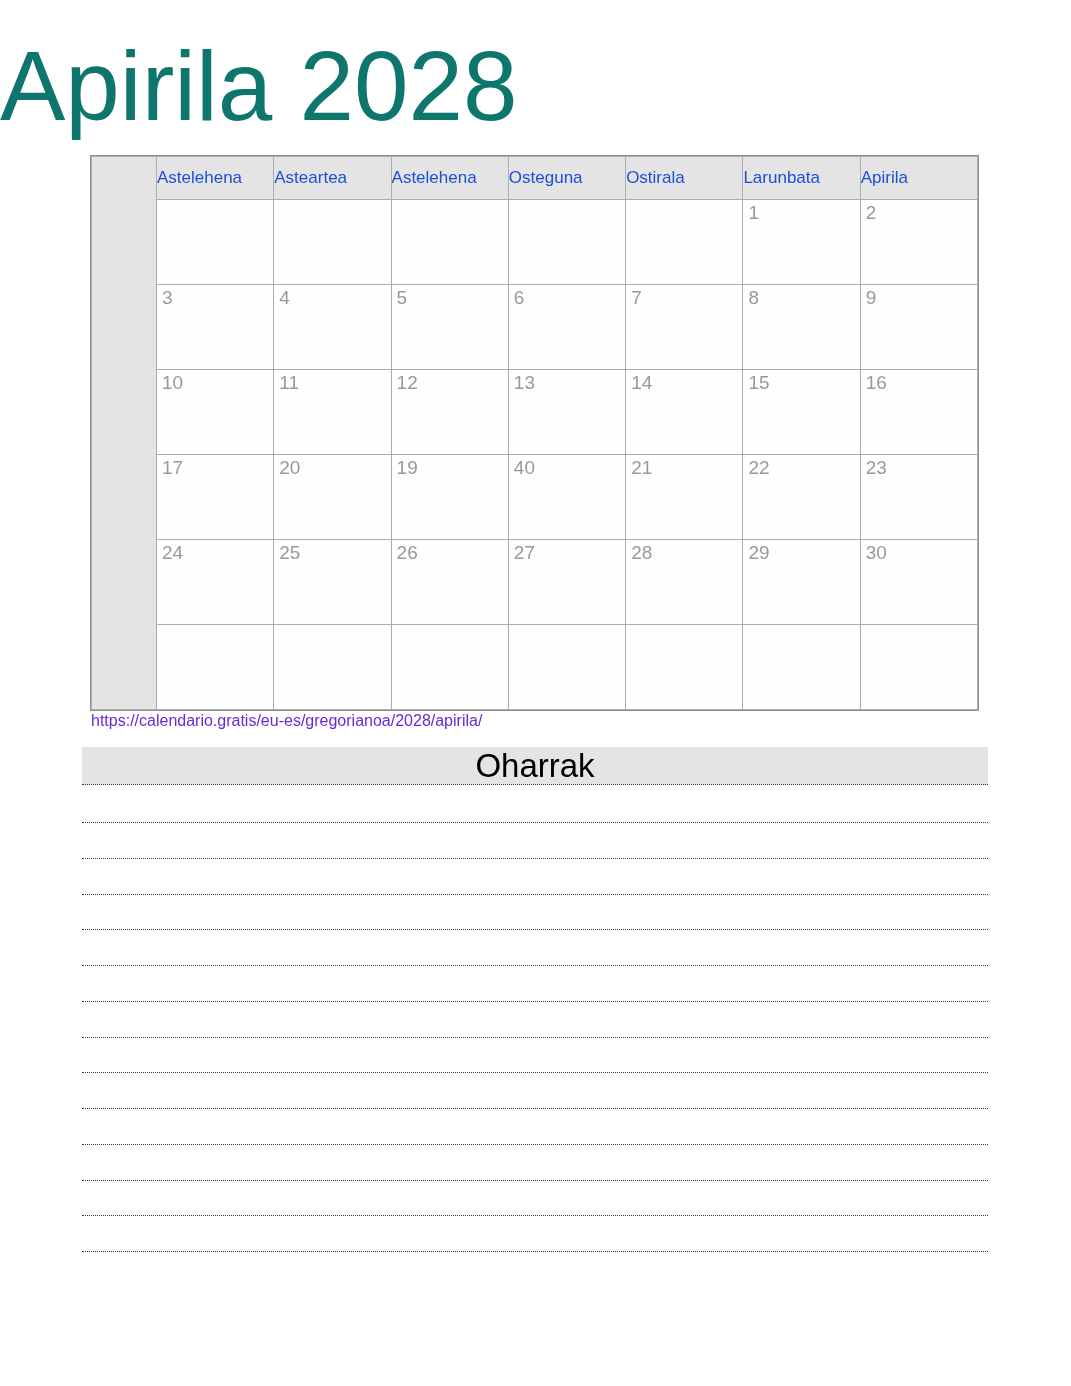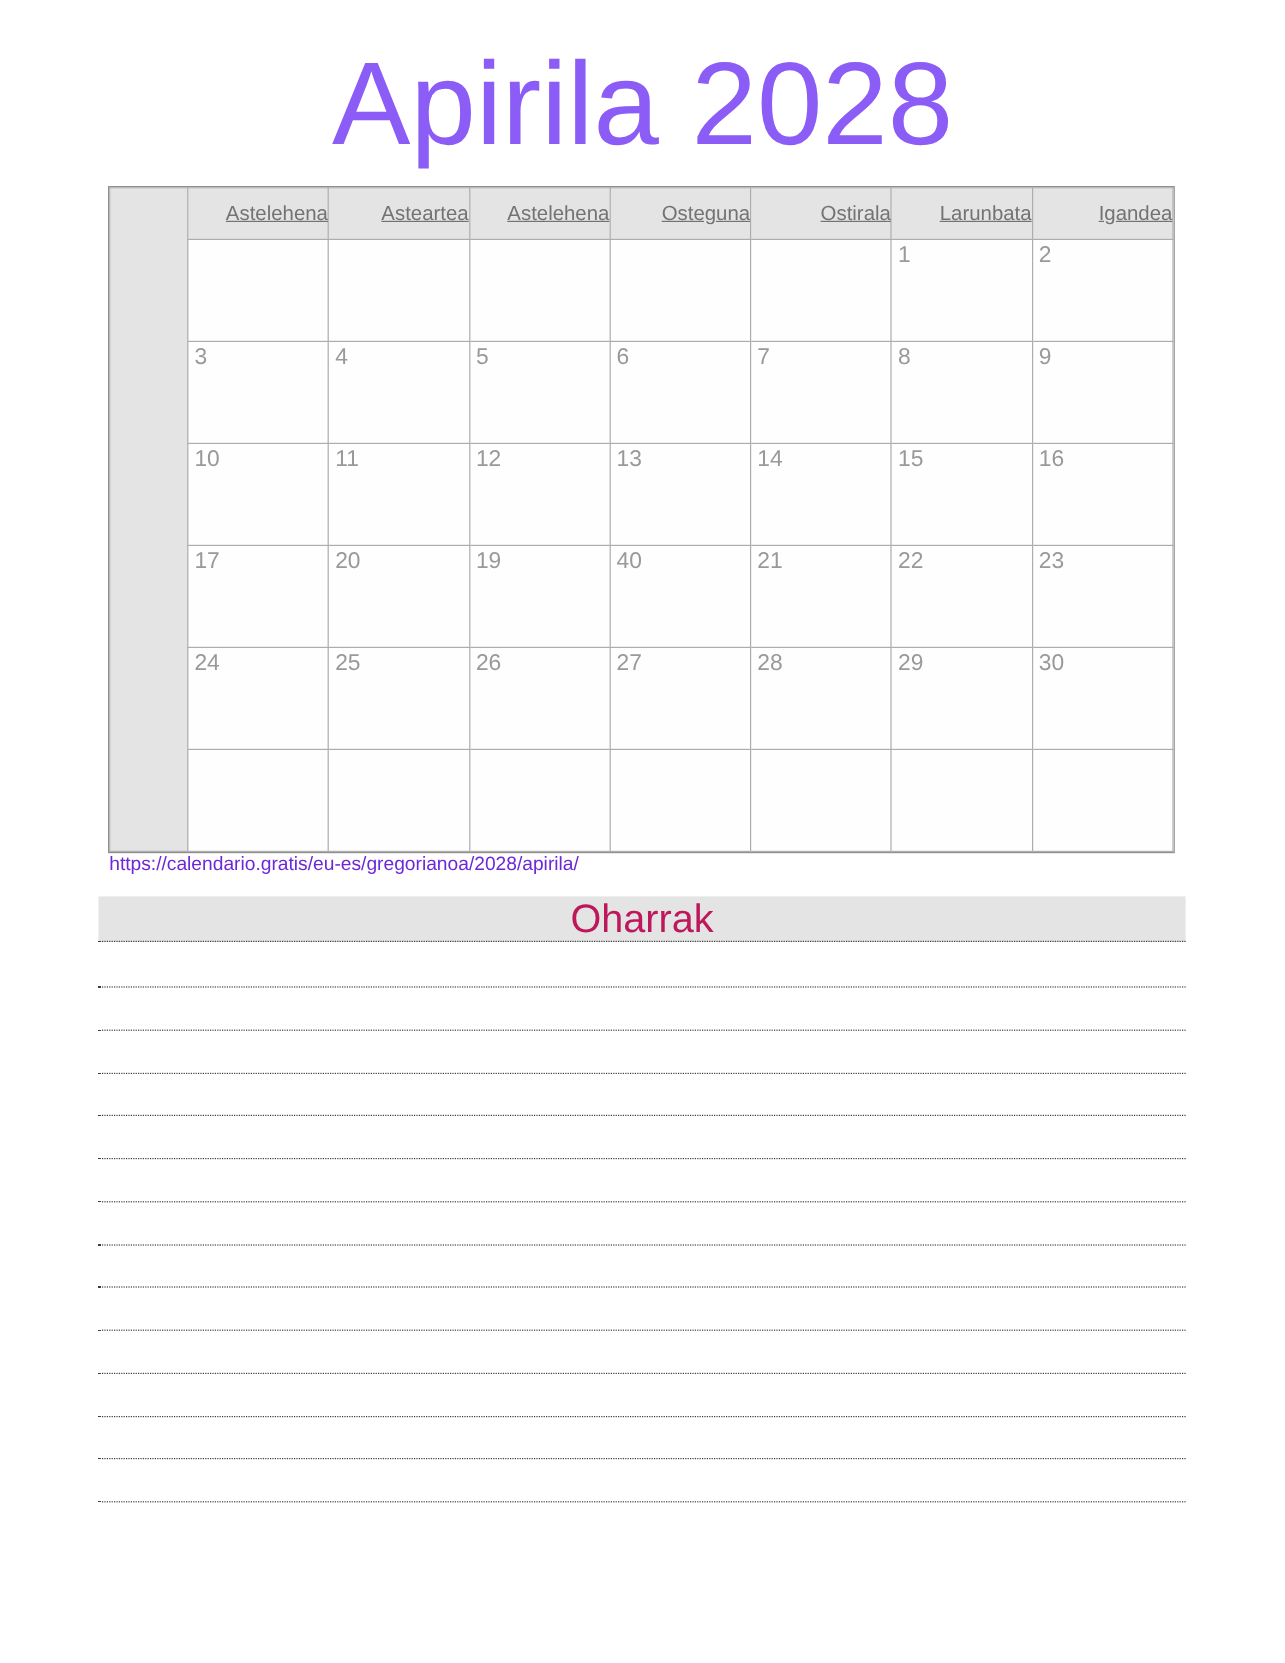--- a/index.html
+++ b/index.html
@@ -15,25 +15,24 @@
     color: #000;
     overflow: hidden;
   }
 
   
   .page-title {
     position: absolute;
     top: 37px;
     left: 0;
     width: 1071px;
-    text-align: center;
     font-size: 98px;
     line-height: 98px;
     font-weight: 400;
-    color: #8b5cf6;
+    color: #0f766e;
     white-space: nowrap;
   }
 
   
   .cal-wrap {
     position: absolute;
     left: 91px;
     top: 156px;
   }
   table.cal {
@@ -47,24 +46,23 @@
   table.cal th, table.cal td {
     border: 1px solid var(--grid-border, #adadad);
     padding: 0;
     margin: 0;
   }
   table.cal th {
     height: 42px;
     background: var(--panel-gray, #e4e4e4);
     font-size: 17px;
     font-weight: 400;
-    text-align: right;
+    text-align: left;
     vertical-align: middle;
-    color: #737373;
-    text-decoration: underline;
+    color: #1d4ed8;
   }
   td.weekcol {
     background: var(--panel-gray, #e4e4e4);
   }
   tr.weekrow { height: 85px; }
   td.day {
     vertical-align: top;
     text-align: left;
     background: #fefefe;
   }
@@ -95,21 +93,21 @@
     width: 906px;
     height: 37px;
     background: var(--panel-gray, #e4e4e4);
     border-bottom: 1px dotted var(--dotted-line, #3c3c3c);
     text-align: center;
   }
   .notes-header .notes-heading {
     font-size: 33px;
     line-height: 37px;
     font-weight: 400;
-    color: #be185d;
+    color: #000000;
   }
   .note-line {
     position: absolute;
     left: 82px;
     width: 906px;
     height: 0;
     border-top: 1px dotted var(--dotted-line, #3c3c3c);
   }
 </style>
 </head>
@@ -131,21 +129,21 @@
     </colgroup>
     <tbody>
       <tr>
         <td class="weekcol" rowspan="7"></td>
         <th>Astelehena</th>
         <th>Asteartea</th>
         <th>Astelehena</th>
         <th>Osteguna</th>
         <th>Ostirala</th>
         <th>Larunbata</th>
-        <th>Igandea</th>
+        <th>Apirila</th>
       </tr>
 
     <tr class="weekrow">
           <td class="day">
             <span class="daynum"></span>
           </td>
           <td class="day">
             <span class="daynum"></span>
           </td>
           <td class="day">

